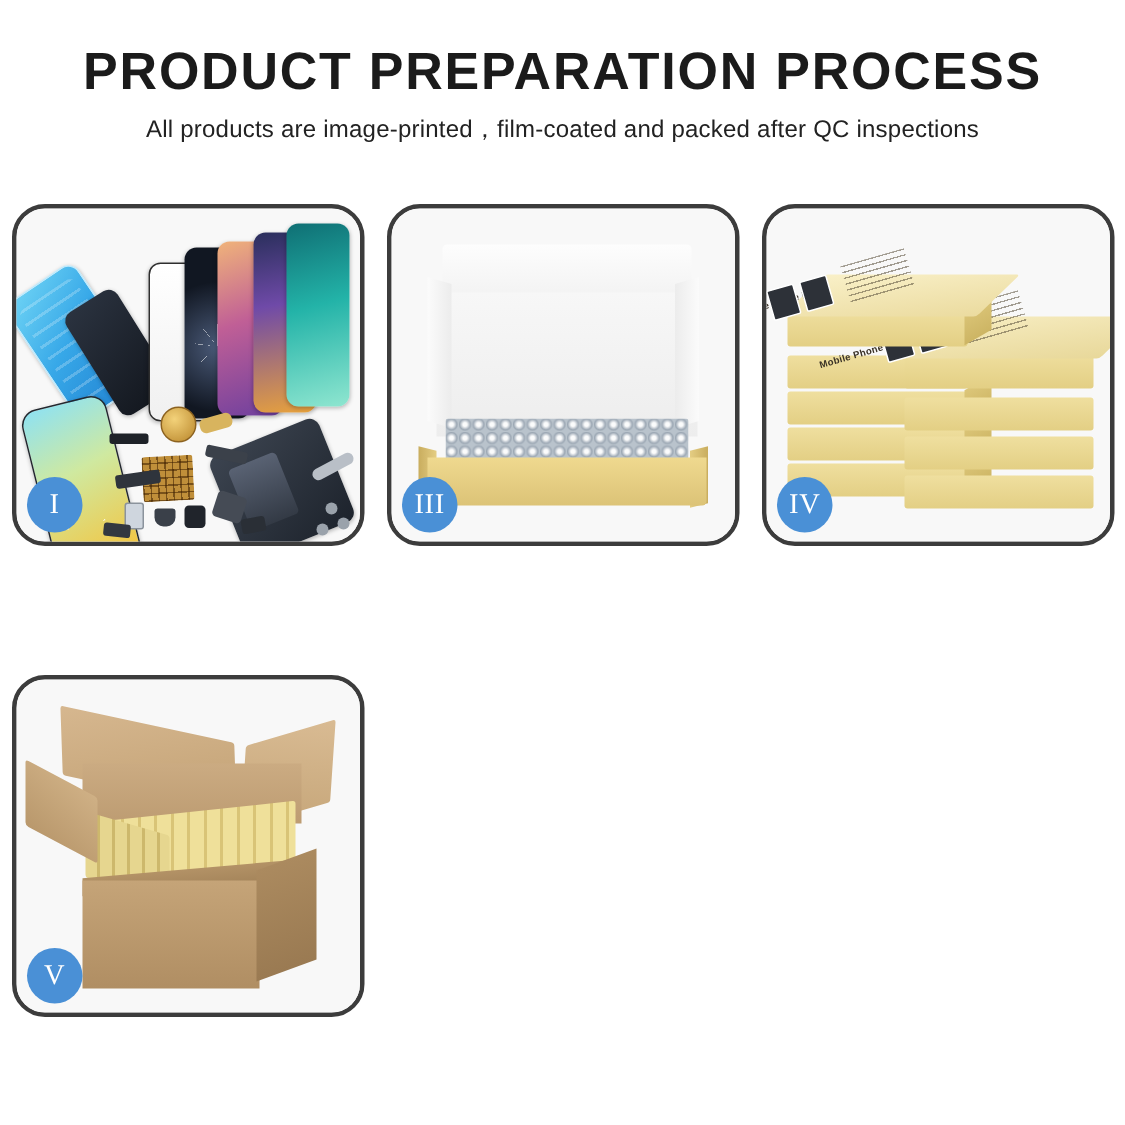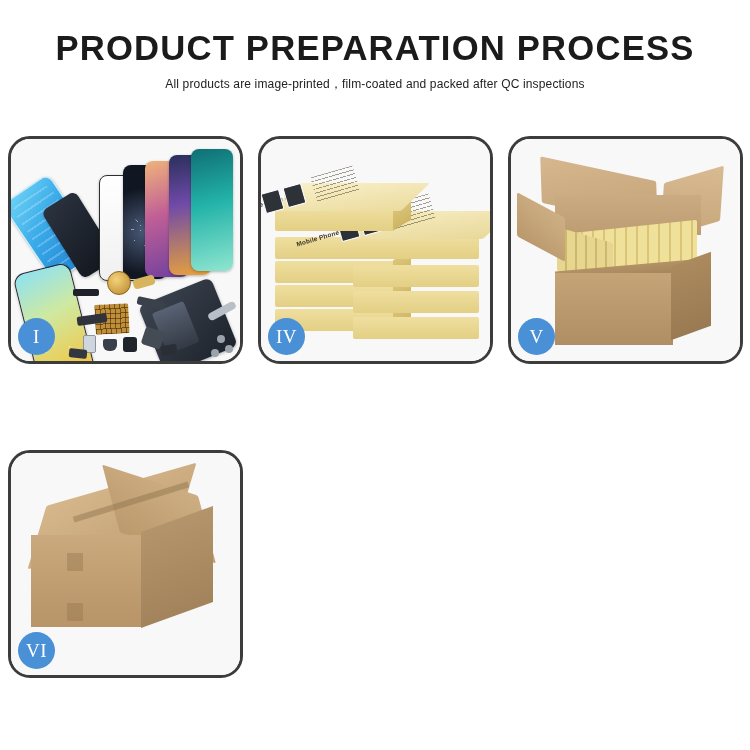--- a/index.html
+++ b/index.html
@@ -26,21 +26,21 @@
     font-weight: 700;
     letter-spacing: 1.2px;
     color: #1b1b1b;
     line-height: 1.05;
     white-space: nowrap;
     transform: scaleX(0.99);
   }
   .subtitle {
     margin-top: 9px;
     font-family: "Liberation Sans", sans-serif;
-    font-size: 12px;
+    font-size: 16px;
     font-weight: 400;
     color: #222222;
     letter-spacing: 0.15px;
     white-space: nowrap;
   }
 
   
   .grid {
     position: absolute;
     left: 8px;
@@ -443,20 +443,33 @@
       <div class="prt p10"></div>
       <div class="prt p11"></div>
       <div class="prt p12"></div>
       <div class="prt p13"></div>
       <div class="prt p14"></div>
     </div>
     <div class="badge">I</div>
   </div>
 
 
+  <div class="panel">
+    <div class="panel-stage">
+      <div class="m-lidback"></div>
+      <div class="m-inner"></div>
+      <div class="m-flapL"></div>
+      <div class="m-flapR"></div>
+      <div class="m-fill"></div>
+      <div class="m-sideL"></div>
+      <div class="m-sideR"></div>
+      <div class="m-front"></div>
+    </div>
+    <div class="badge">III</div>
+  </div>
 
   <div class="panel">
     <div class="panel-stage">
       <div class="stack">
 
         <div class="sbox" style="left:14px; top:170px; width:120px; height:22px;">
           <div class="side"></div>
         </div>
         <div class="sbox" style="left:14px; top:146px; width:120px; height:22px;">
           <div class="side"></div>
@@ -501,26 +514,14 @@
       <div class="c-goods"></div>
       <div class="c-goods2"></div>
       <div class="c-flapL"></div>
       <div class="c-rim"></div>
       <div class="c-front"></div>
       <div class="c-side"></div>
     </div>
     <div class="badge">V</div>
   </div>
 
-  <div class="panel">
-    <div class="panel-stage">
-      <div class="s-top"></div>
-      <div class="s-top2"></div>
-      <div class="s-seam"></div>
-      <div class="s-front"></div>
-      <div class="s-side"></div>
-      <div class="s-tab" style="left:56px;top:100px;"></div>
-      <div class="s-tab" style="left:56px;top:150px;"></div>
-    </div>
-    <div class="badge">VI</div>
-  </div>
 
 </div>
 
 </body></html>

